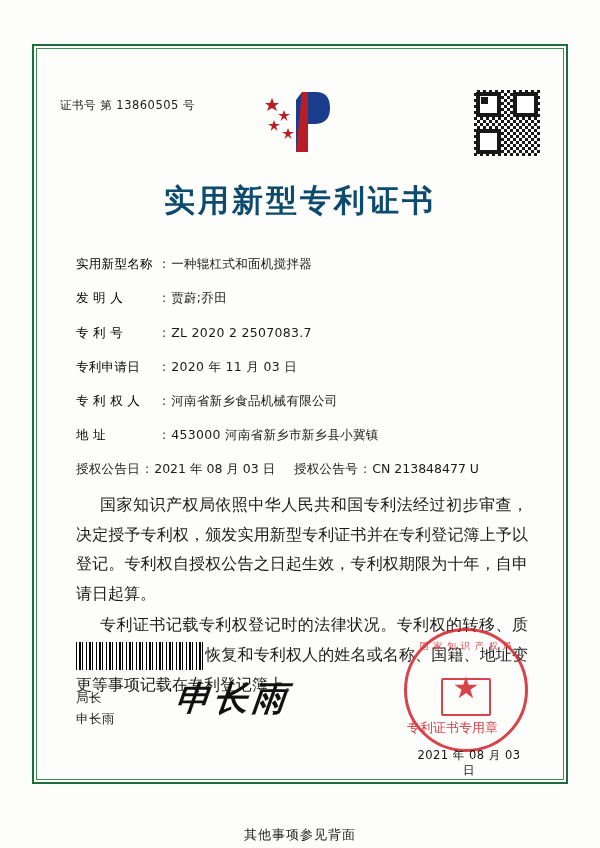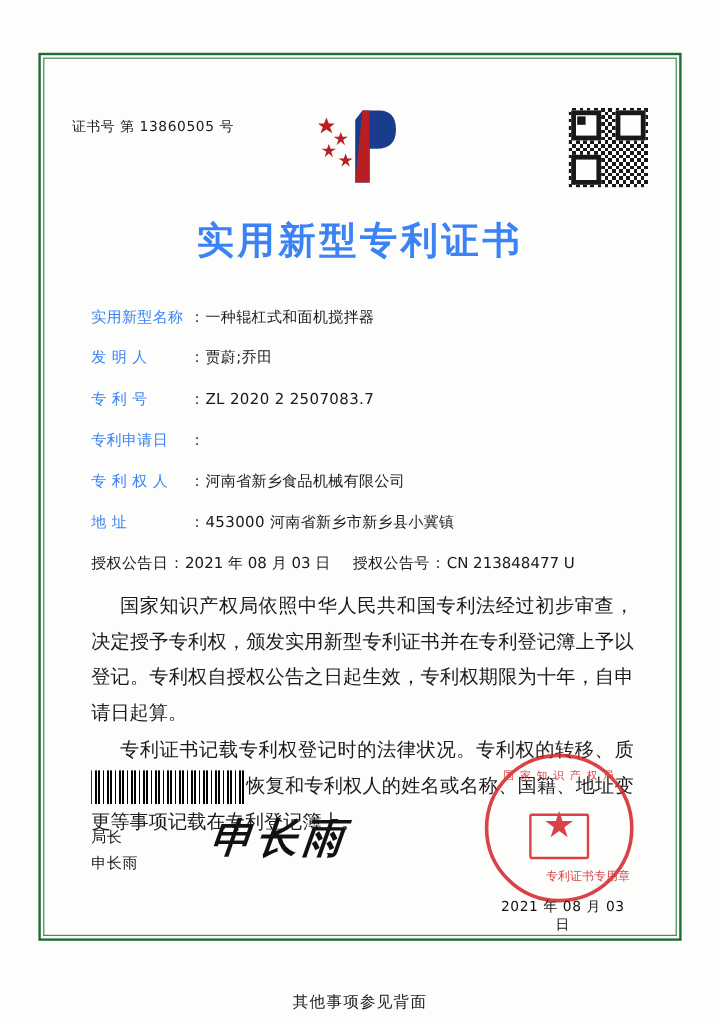--- a/index.html
+++ b/index.html
@@ -87,39 +87,39 @@
   }
   .title {
     position: absolute;
     left: 0; top: 180px;
     width: 600px;
     text-align: center;
     font-family: "DejaVu Serif", "Liberation Serif", serif;
     font-size: 31px;
     font-weight: bold;
     letter-spacing: 3px;
-    color: #3b82f6;
+    color: #0c4a6e;
   }
   
   .fields {
     position: absolute;
     left: 76px; top: 255px;
     width: 450px;
   }
   .field-row {
     display: flex;
     align-items: baseline;
     margin-bottom: 15.5px;
     font-size: 12.5px;
     line-height: 1.5;
   }
   .field-label {
     width: 86px;
     flex: 0 0 86px;
-    color: #3b82f6;
+    color: #000000;
     letter-spacing: 0.3px;
   }
   .field-colon {
     flex: 0 0 auto;
     padding-right: 5px;
   }
   .field-value {
     flex: 1;
     color: #1a1a1a;
     letter-spacing: 0.3px;
@@ -219,22 +219,22 @@
     position: absolute;
     left: 0; top: 0;
     width: 118px; height: 118px;
     font-size: 10px;
     letter-spacing: 1px;
   }
   .seal-bottom {
     position: absolute;
     left: 0; bottom: 12px;
     width: 118px;
-    text-align: right;
-    font-size: 10px;
+    text-align: left;
+    font-size: 13px;
   }
   .seal-date {
     position: absolute;
     right: 72px; top: 748px;
     width: 118px;
     text-align: center;
     font-size: 11.5px;
     color: #111;
     letter-spacing: 0.5px;
   }
@@ -303,20 +303,21 @@
 
     <div class="field-row">
       <span class="field-label">专 利 号</span>
       <span class="field-colon">:</span>
       <span class="field-value">ZL 2020 2 2507083.7</span>
     </div>
 
     <div class="field-row">
       <span class="field-label">专利申请日</span>
       <span class="field-colon">:</span>
+      <span class="field-value">2020 年 11 月 03 日</span>
     </div>
 
     <div class="field-row">
       <span class="field-label">专 利 权 人</span>
       <span class="field-colon">:</span>
       <span class="field-value">河南省新乡食品机械有限公司</span>
     </div>
 
     <div class="field-row">
       <span class="field-label">地      址</span>

